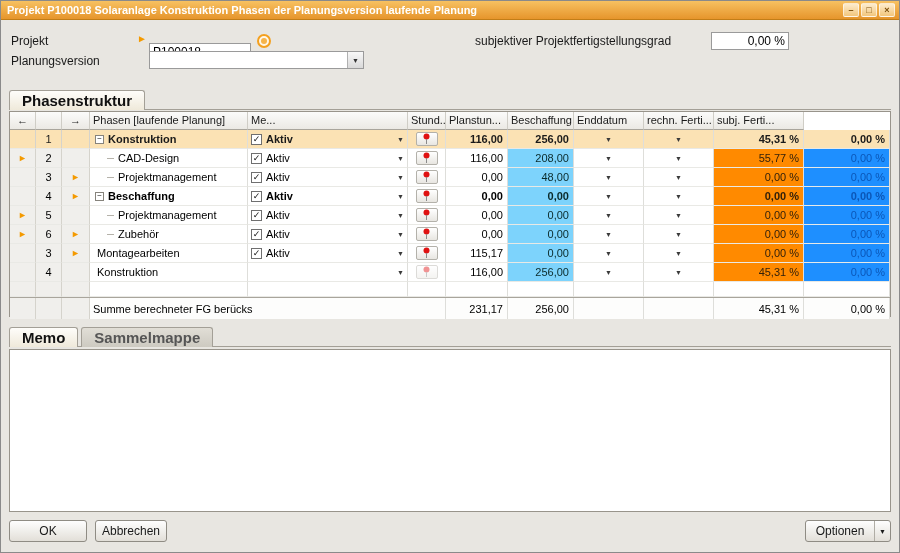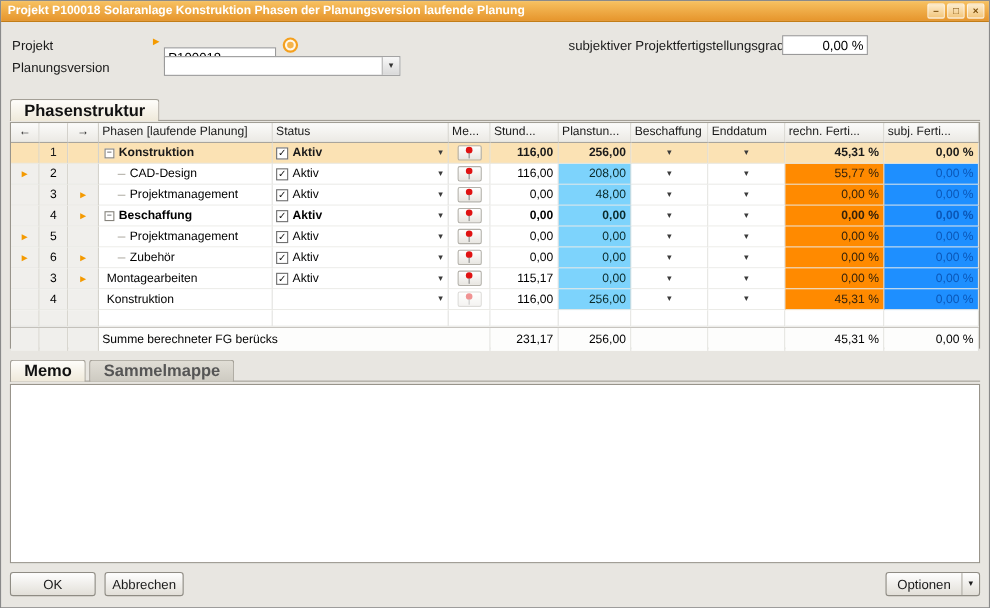--- a/index.html
+++ b/index.html
@@ -13,21 +13,21 @@
     display:flex; align-items:center; padding:0 4px 0 6px; }
   .title { color:#fff; font-size:11px; font-weight:bold; flex:1; white-space:nowrap; overflow:hidden; }
   .controls { display:flex; gap:2px; }
   .wbtn { width:16px; height:14px; border:1px solid #fff9; background:linear-gradient(#fdeccd,#f2c67c);
     color:#7a4c08; font-size:9px; line-height:12px; text-align:center; border-radius:2px; font-weight:bold; cursor:default; }
 
   
   .lbl { position:absolute; font-size:12px; color:#1a1a1a; white-space:nowrap; }
   .lbl-project { left:10px; top:33px; }
   .lbl-pver { left:10px; top:53px; }
-  .lbl-subj { left:474px; top:33px; width:238px; text-align:right; }
+  .lbl-subj { left:474px; top:33px; width:238px; text-align:left; }
   .form-arrow { position:absolute; left:136px; top:33px; color:#f49a00; font-size:10px; line-height:1; }
   .inp { position:absolute; height:18px; border:1px solid #9a9a9a; background:#fff; font-size:12px; font-family:inherit; padding:0 3px; }
   .inp-project { left:148px; top:42px; width:102px; }
   .circle-ic { position:absolute; left:256px; top:33px; width:14px; height:14px; border:2px solid #f4a01e; border-radius:50%; background:#fff7e8; }
   .circle-ic::after { content:""; position:absolute; inset:2px; border-radius:50%; background:#f6b44a; }
   .combo { position:absolute; left:148px; top:50px; width:215px; height:18px; border:1px solid #9a9a9a; background:#fff; display:flex; }
   .combo-input { flex:1; min-width:0; border:none; outline:none; font-size:12px; padding:0 3px; font-family:inherit; background:transparent; }
   .dd-btn { width:16px; background:linear-gradient(#f8f8f8,#d9d9d9); border-left:1px solid #b0b0b0; display:flex; align-items:center; justify-content:center; }
   .dd-arrow { font-size:7px; color:#333; line-height:1; }
   .inp-subj { left:710px; top:31px; width:78px; text-align:right; }
@@ -127,21 +127,20 @@
   <div class="tabstrip tabstrip-main">
     <div class="tab active">Phasenstruktur</div>
   </div>
 
   <div class="table">
     <div class="thead">
       <div class="th center">←</div>
       <div class="th"></div>
       <div class="th center">→</div>
       <div class="th">Phasen [laufende Planung]</div>
-      <div class="th">Status</div>
       <div class="th">Me...</div>
       <div class="th">Stund...</div>
       <div class="th">Planstun...</div>
       <div class="th">Beschaffung</div>
       <div class="th">Enddatum</div>
       <div class="th">rechn. Ferti...</div>
       <div class="th">subj. Ferti...</div>
     </div>
 
     <div class="tr sel">

